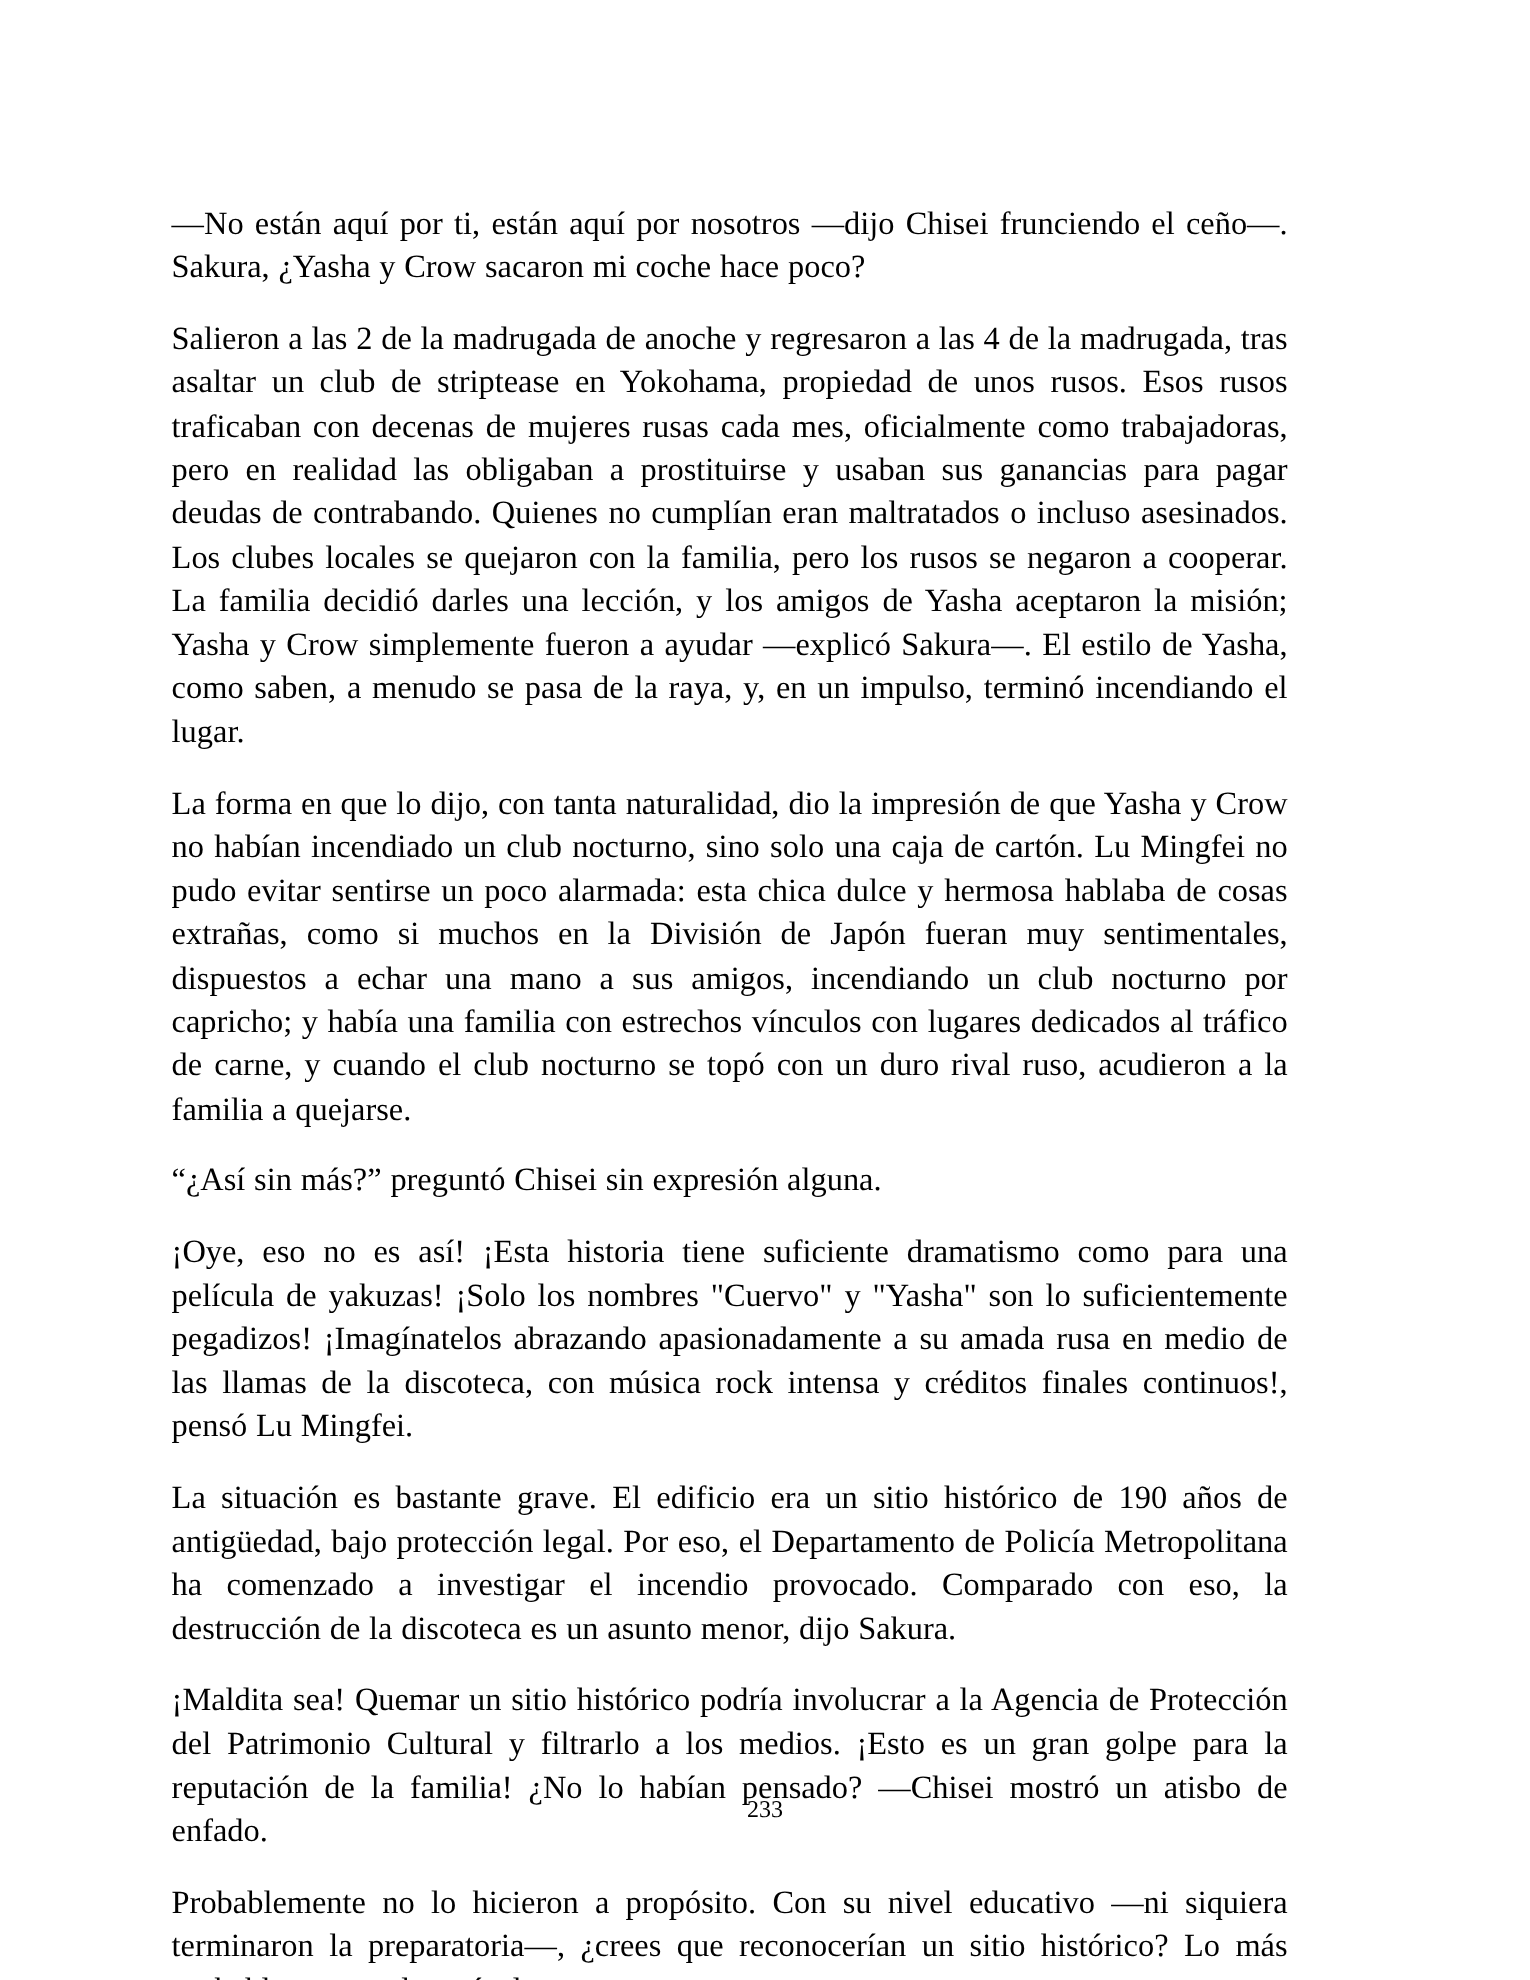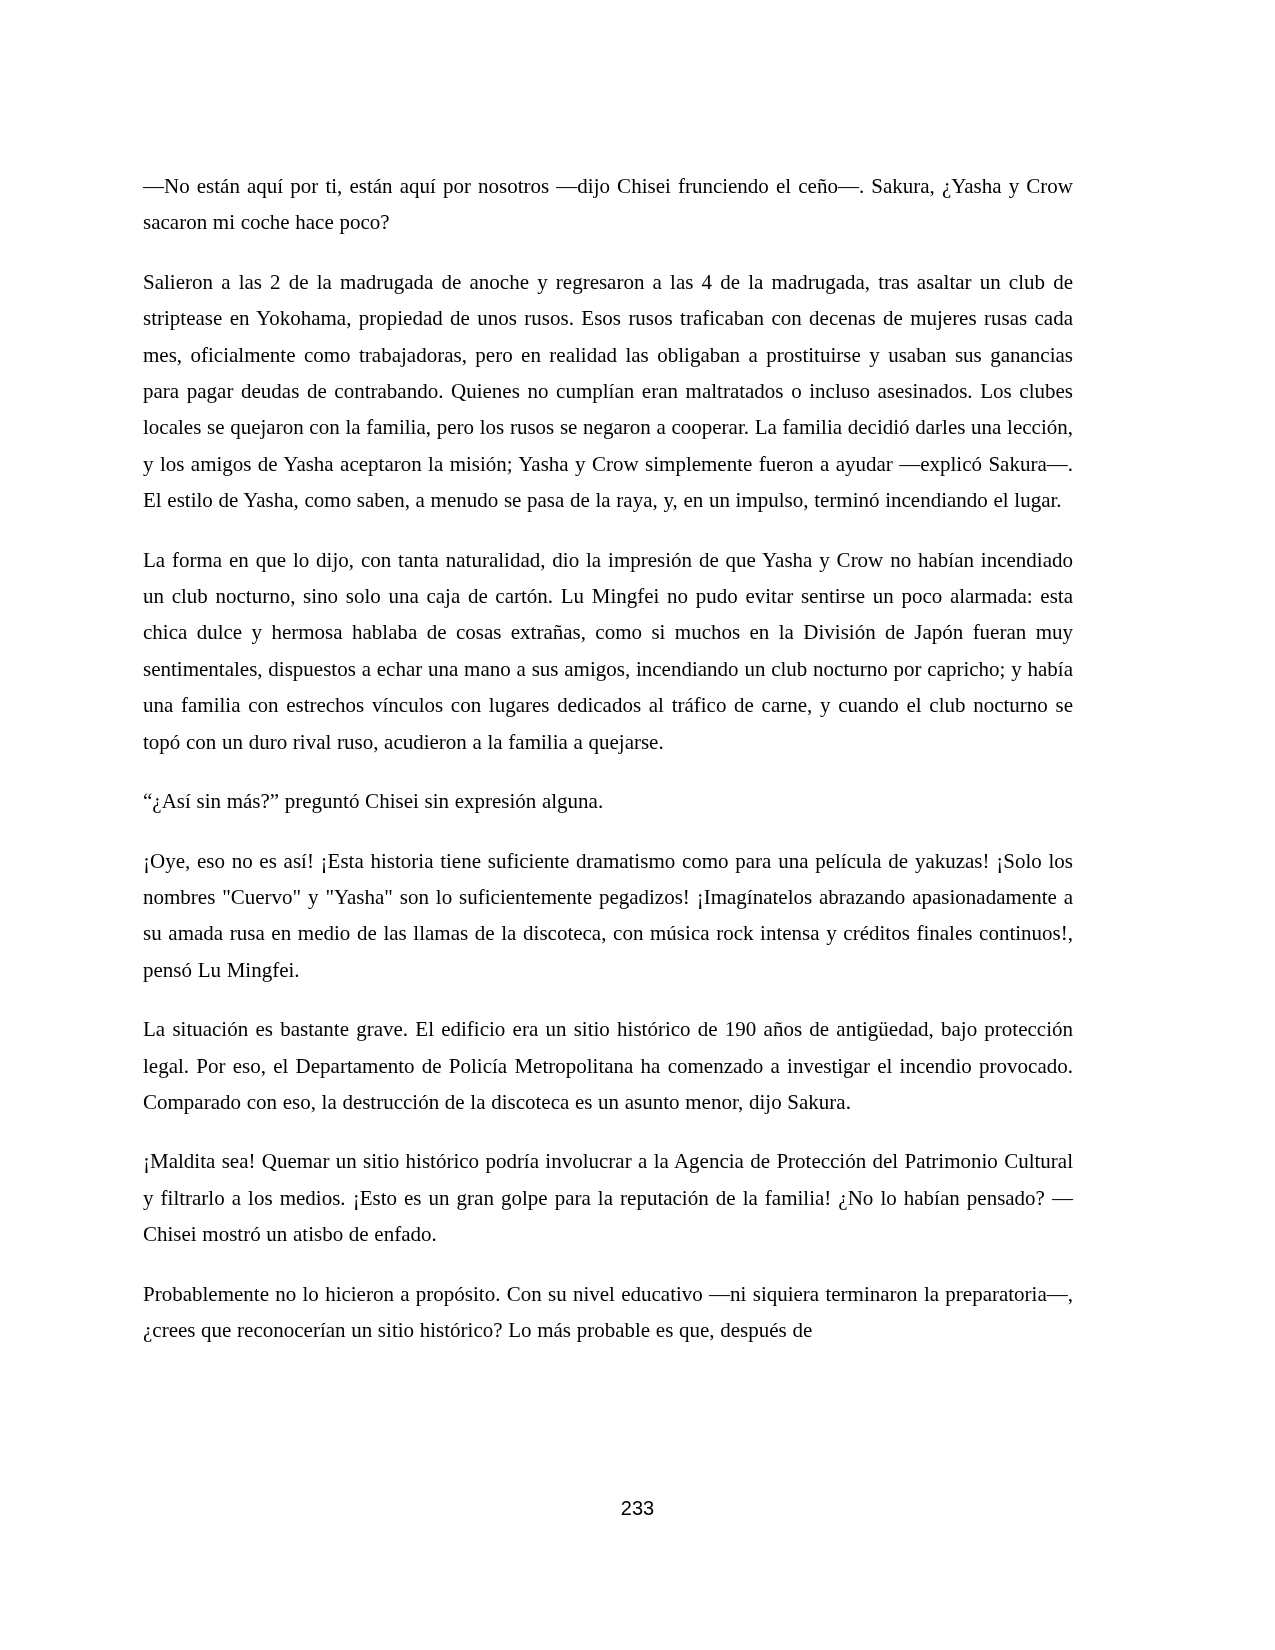--- a/index.html
+++ b/index.html
@@ -20,40 +20,40 @@
     box-sizing: border-box;
     overflow: hidden;
   }
   .content {
     position: absolute;
     left: 143px;
     top: 168px;
     width: 930px;
   }
   .para {
-    font-size: 21px;
+    font-size: 27px;
     line-height: 36.4px;
     text-align: justify;
     text-justify: inter-word;
     margin: 0 0 23px 0;
     hyphens: none;
     word-spacing: 0.02em;
   }
   .para.last {
     margin-bottom: 0;
   }
   .page-number {
     position: absolute;
     left: 0;
     right: 0;
     top: 1496px;
     text-align: center;
     font-size: 20px;
     line-height: 24px;
-    font-family: Liberation Sans, sans-serif;
+    font-family: Liberation Serif, serif;
   }
 </style>
 </head>
 <body>
 
 <div class="page">
 
   <div class="content">
     <p class="para">—No están aquí por ti, están aquí por nosotros —dijo Chisei frunciendo el ceño—. Sakura, ¿Yasha y Crow sacaron mi coche hace poco?</p>
     <p class="para">Salieron a las 2 de la madrugada de anoche y regresaron a las 4 de la madrugada, tras asaltar un club de striptease en Yokohama, propiedad de unos rusos. Esos rusos traficaban con decenas de mujeres rusas cada mes, oficialmente como trabajadoras, pero en realidad las obligaban a prostituirse y usaban sus ganancias para pagar deudas de contrabando. Quienes no cumplían eran maltratados o incluso asesinados. Los clubes locales se quejaron con la familia, pero los rusos se negaron a cooperar. La familia decidió darles una lección, y los amigos de Yasha aceptaron la misión; Yasha y Crow simplemente fueron a ayudar —explicó Sakura—. El estilo de Yasha, como saben, a menudo se pasa de la raya, y, en un impulso, terminó incendiando el lugar.</p>

